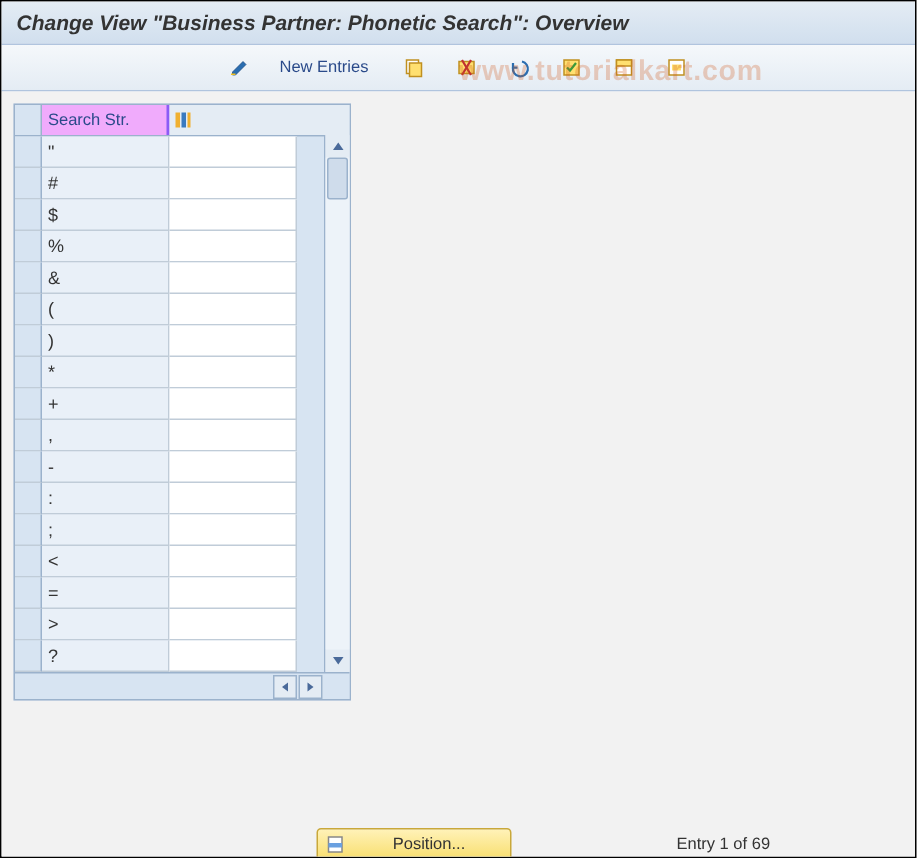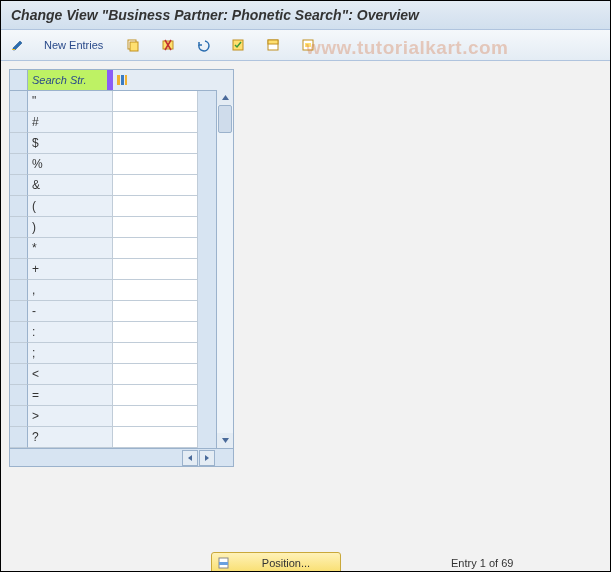--- a/index.html
+++ b/index.html
@@ -24,20 +24,21 @@
     border-bottom: 1px solid #b0c4de;
   }
   .toolbar {
     background: linear-gradient(#f5f8fb, #e4ecf4);
     padding: 15px 6px;
     border-bottom: 1px solid #b0c4de;
     display: flex;
     align-items: center;
     gap: 13px;
     height: 26px;
+    justify-content: center;
   }
   .tool-btn {
     width: 22px;
     height: 20px;
     display: inline-flex;
     align-items: center;
     justify-content: center;
     border-radius: 2px;
     cursor: pointer;
   }
@@ -78,24 +79,23 @@
     width: 18px;
     height: 20px;
     border-right: 1px solid #9bb2cc;
     background: #d7e4f2;
   }
   .th-col {
     height: 20px;
     line-height: 20px;
     padding: 0 4px;
     color: #2a4a8a;
-    border-right: 6px solid #8b5cf6;
-    background: #bef264;
+    border-right: 2px solid #8b5cf6;
+    background: #f0abfc;
     font-size: 11px;
-    font-style: italic;
   }
   .th-search { width: 85px; }
   .th-replace { width: 85px; }
   .th-cfg {
     width: 18px;
     height: 20px;
     display: flex;
     align-items: center;
     justify-content: center;
     background: #e4ecf4;

